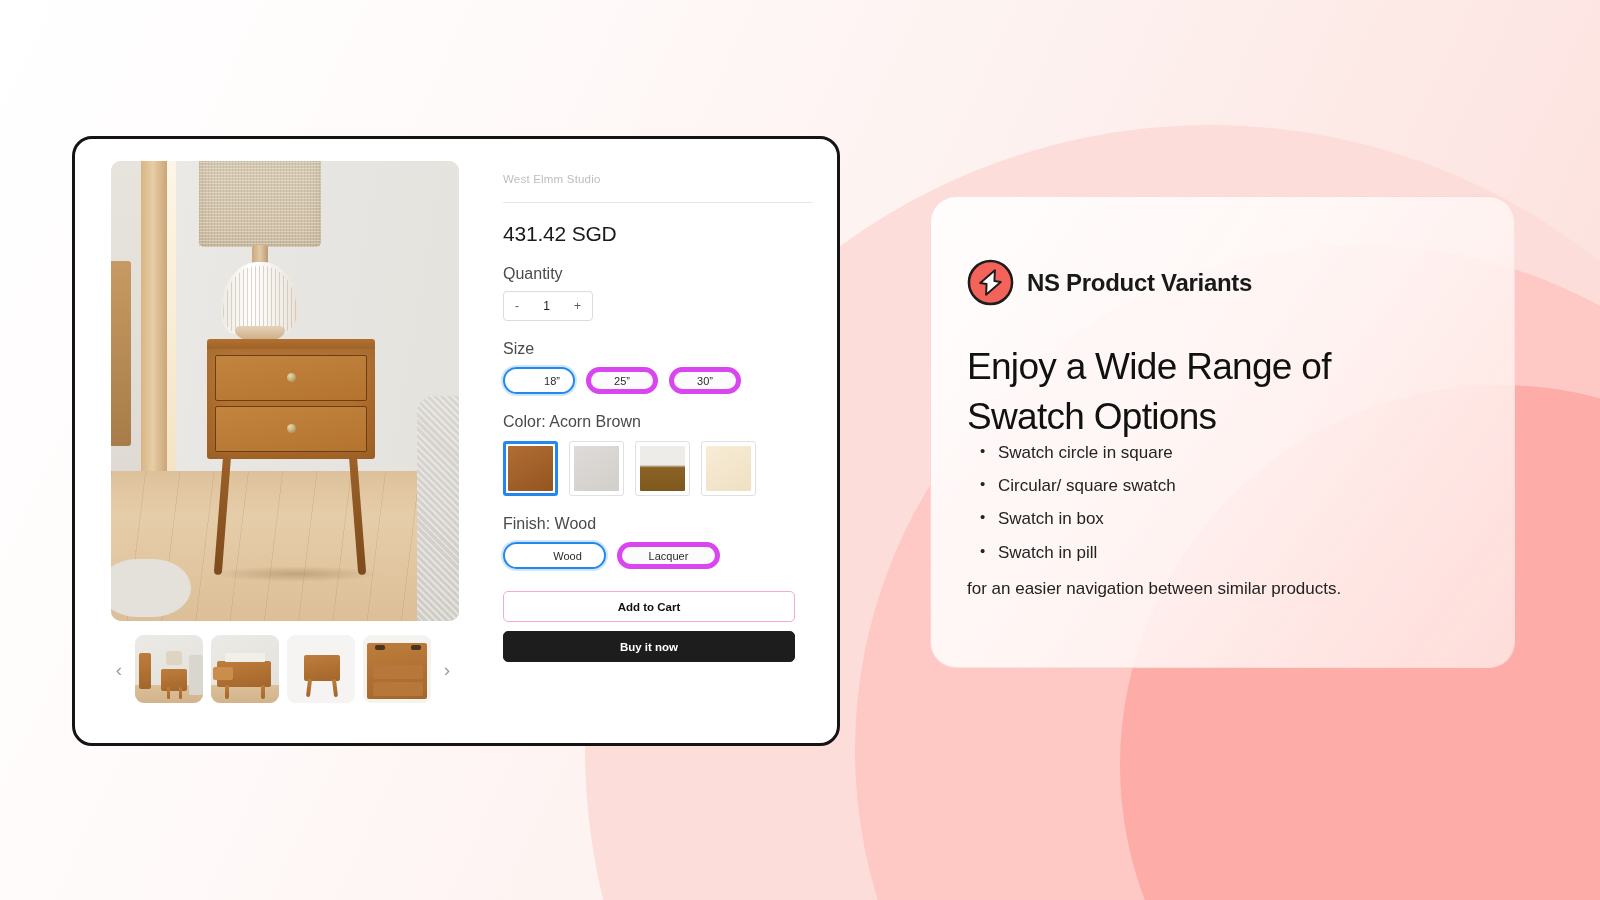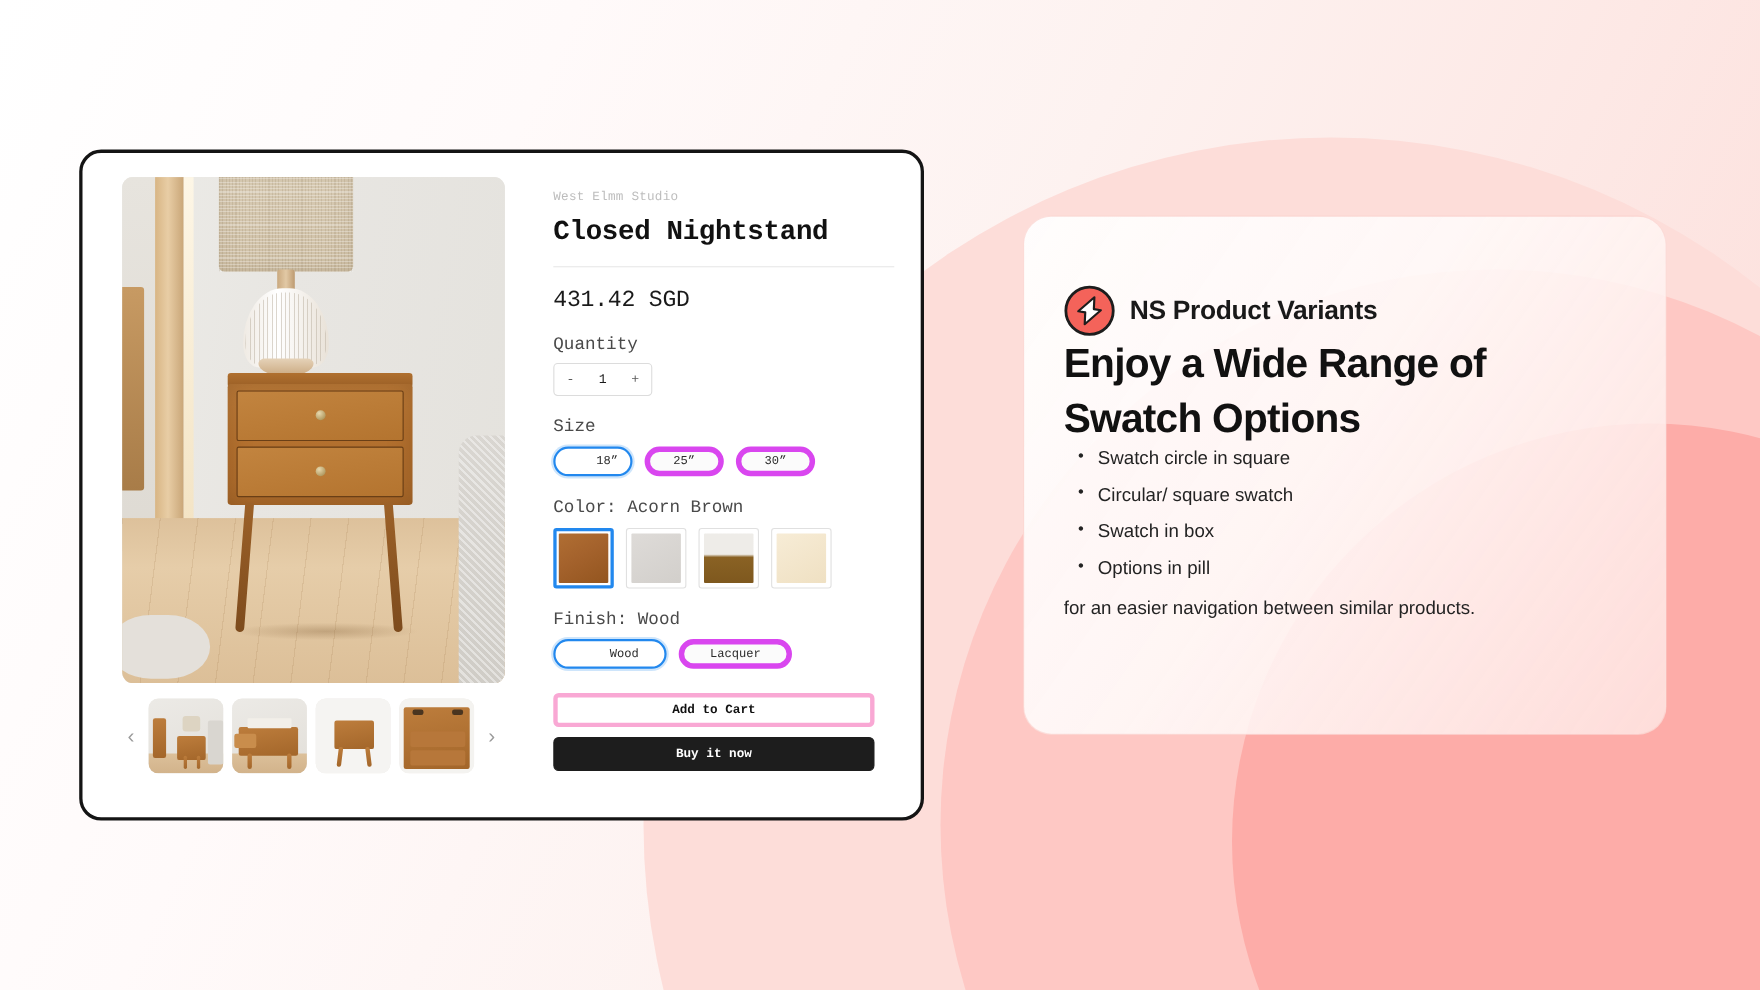--- a/index.html
+++ b/index.html
@@ -121,21 +121,21 @@
   .thumb {
     width:68px; height:68px; border-radius:9px; overflow:hidden;
     position:relative; background:#eeece8; flex:0 0 68px; cursor:pointer;
   }
   .t-wall{position:absolute;inset:0;background:linear-gradient(160deg,#eceae6,#e2dfd9);}
   .t-floor{position:absolute;left:0;bottom:0;width:100%;height:26%;
      background:linear-gradient(180deg,#dcc09a,#d2b38b);}
   .t-obj{position:absolute;background:linear-gradient(170deg,#bd7d3c,#a3662a);border-radius:2px;}
 
   
-  .info { flex:1; padding-left:40px; padding-top:12px;font-family:Liberation Mono, monospace; }
+  .info { flex:1; padding-left:40px; padding-top:12px; }
   .vendor { font-size:11.5px; color:#bdbdbd; letter-spacing:.2px; }
   .title { font-size:25px; font-weight:bold; color:#111; margin-top:10px; letter-spacing:-.3px;}
   .divider { height:1px; background:#e8e8e8; margin:17px 0 0 0; }
   .price { font-size:21px; color:#1a1a1a; margin-top:19px; letter-spacing:-.2px;}
 
   .field-label { font-size:16px; color:#4a4a4a; margin-top:19px; }
   .qty {
     margin-top:8px; width:90px; height:30px; border:1px solid #dcdcdc; border-radius:4px;
     display:flex; align-items:center; justify-content:space-between; padding:0 11px;
     font-size:12px; color:#1a1a1a; background:#fff;
@@ -163,36 +163,36 @@
     padding:4px; background:#fff; cursor:pointer;
   }
   .swatch.selected { border:3px solid #2288ee; padding:2px; }
   .sw-inner { width:100%; height:100%; border-radius:1px; }
 
   .cta { margin-top:22px; }
   .btn {
     height:31px; border-radius:5px; display:flex; align-items:center; justify-content:center;
     font-size:11.5px; font-weight:bold; cursor:pointer; width:292px;
   }
-  .btn-cart { border:4px solid #f9a8d4; background:#fff; color:#111; }
+  .btn-cart { border:1px solid #f9a8d4; background:#fff; color:#111; }
   .btn-buy  { background:#1d1d1d; color:#fff; margin-top:9px; border:1px solid #1d1d1d; }
 
   
   .promo {
     position:absolute; left:930px; top:196px; width:585px; height:472px;
     background:linear-gradient(125deg,rgba(255,255,255,.93) 0%,rgba(255,250,249,.90) 45%,rgba(254,233,230,.80) 100%);
     border:1px solid rgba(250,200,195,.55);
     border-radius:26px;
     padding:62px 56px 0 36px;
   }
   .brand { display:flex; align-items:center; gap:13px; }
   .logo { width:47px; height:47px; flex:0 0 47px; }
   .brand-name { font-size:24px; font-weight:bold; color:#191919; letter-spacing:-.3px;}
   .headline {
-    font-size:37px; font-weight:bold; color:#111; line-height:1.36;
+    margin-top:36px; font-size:37px; font-weight:normal; color:#111; line-height:1.36;
     letter-spacing:-.7px; max-width:440px;
   }
   .bullets { list-style:none; }
   .bullets li {
     font-size:17px; color:#232323; margin-bottom:13px;
     position:relative; padding-left:31px; line-height:1.2;
   }
   .bullets li::before {
     content:"\2022"; position:absolute; left:13px; top:-1px; color:#232323; font-size:15px;
   }
@@ -275,21 +275,20 @@
         <div class="t-obj" style="left:12px;top:10px;width:10px;height:5px;background:#4a3520;"></div>
         <div class="t-obj" style="left:48px;top:10px;width:10px;height:5px;background:#4a3520;"></div>
       </div>
 
       <div class="thumb-arrow">›</div>
     </div>
   </div>
 
   <div class="info">
     <div class="vendor">West Elmm Studio</div>
-    <div class="title">Closed Nightstand</div>
     <div class="divider"></div>
     <div class="price">431.42 SGD</div>
 
     <div class="field-label">Quantity</div>
     <div class="qty">
       <span class="q-minus">-</span>
       <span class="q-val">1</span>
       <span class="q-plus">+</span>
     </div>
 
@@ -339,17 +338,17 @@
     </span>
     <span class="brand-name">NS Product Variants</span>
   </div>
 
   <div class="headline">Enjoy a Wide Range of Swatch Options</div>
 
   <ul class="bullets">
     <li>Swatch circle in square</li>
     <li>Circular/ square swatch</li>
     <li>Swatch in box</li>
-    <li>Options in pill</li>
+    <li>Swatch in pill</li>
   </ul>
 
   <div class="closing">for an easier navigation between similar products.</div>
 </div>
 
 </body></html>

